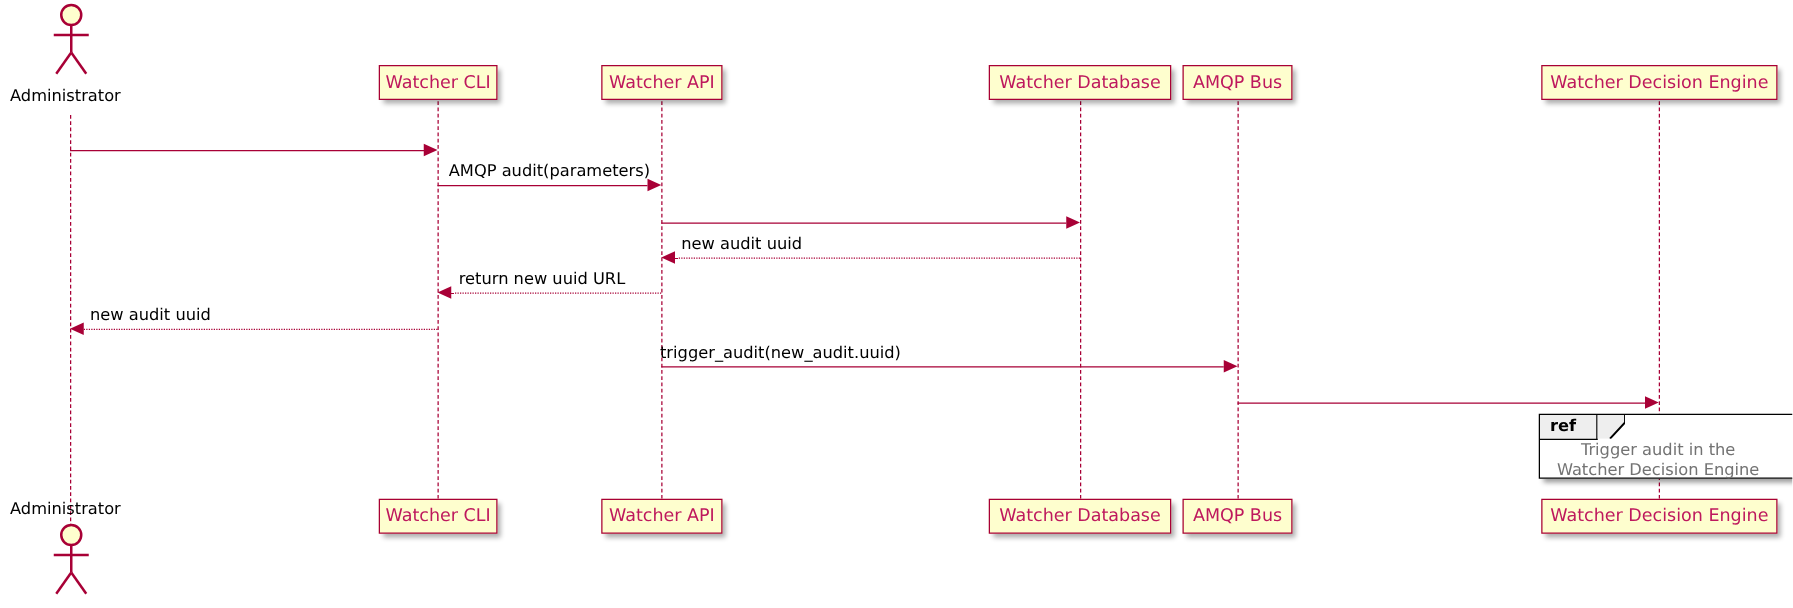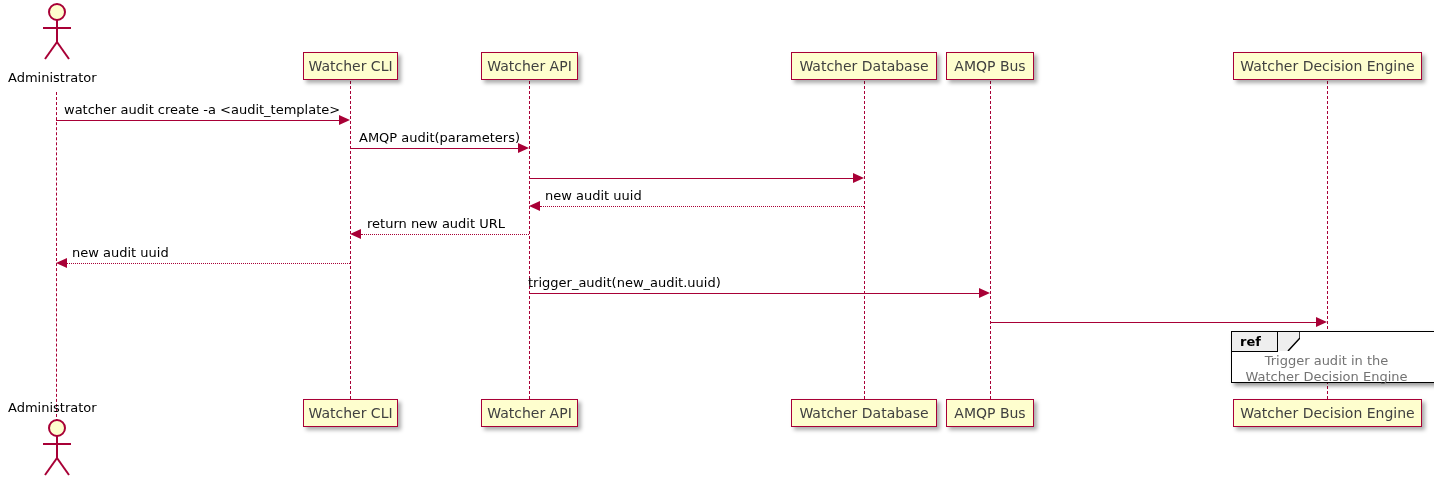--- a/index.html
+++ b/index.html
@@ -24,21 +24,21 @@
     width: 0;
     border-left: 1px dashed #A80036;
   }
 
   
   .participant {
     position: absolute;
     box-sizing: border-box;
     background: #FEFECE;
     border: 1.5px solid #A80036;
-    color: #404040;
+    color: #be185d;
     font-size: 14px;
     line-height: 1;
     display: flex;
     align-items: center;
     justify-content: center;
     white-space: nowrap;
     box-shadow: 3px 3px 4px rgba(0,0,0,0.33);
     padding: 0 9px;
     height: 28px;
   }
@@ -152,36 +152,35 @@
   <div class="participant" style="left:791px; top:52px; width:146px;">
     <span>Watcher Database</span>
   </div>
   <div class="participant" style="left:946px; top:52px; width:88px;">
     <span>AMQP Bus</span>
   </div>
   <div class="participant" style="left:1233px; top:52px; width:189px;">
     <span>Watcher Decision Engine</span>
   </div>
 
-  <div class="msg-label" style="left:64px; top:103px;">watcher audit create -a &lt;audit_template&gt;</div>
   <div class="msg-line" style="left:56px; top:120px; width:285px;"></div>
   <div class="arrow-head right" style="left:339px; top:115px;"></div>
 
   <div class="msg-label" style="left:359px; top:131px;">AMQP audit(parameters)</div>
   <div class="msg-line" style="left:350px; top:148px; width:168px;"></div>
   <div class="arrow-head right" style="left:518px; top:143px;"></div>
 
   <div class="msg-line" style="left:529px; top:178px; width:324px;"></div>
   <div class="arrow-head right" style="left:853px; top:173px;"></div>
 
   <div class="msg-label" style="left:545px; top:189px;">new audit uuid</div>
   <div class="msg-line dotted" style="left:540px; top:206px; width:324px;"></div>
   <div class="arrow-head left" style="left:529px; top:201px;"></div>
 
-  <div class="msg-label" style="left:367px; top:217px;">return new audit URL</div>
+  <div class="msg-label" style="left:367px; top:217px;">return new uuid URL</div>
   <div class="msg-line dotted" style="left:361px; top:234px; width:168px;"></div>
   <div class="arrow-head left" style="left:350px; top:229px;"></div>
 
   <div class="msg-label" style="left:72px; top:246px;">new audit uuid</div>
   <div class="msg-line dotted" style="left:67px; top:263px; width:283px;"></div>
   <div class="arrow-head left" style="left:56px; top:258px;"></div>
 
   <div class="msg-label" style="left:528px; top:276px;">trigger_audit(new_audit.uuid)</div>
   <div class="msg-line" style="left:529px; top:293px; width:450px;"></div>
   <div class="arrow-head right" style="left:979px; top:288px;"></div>

